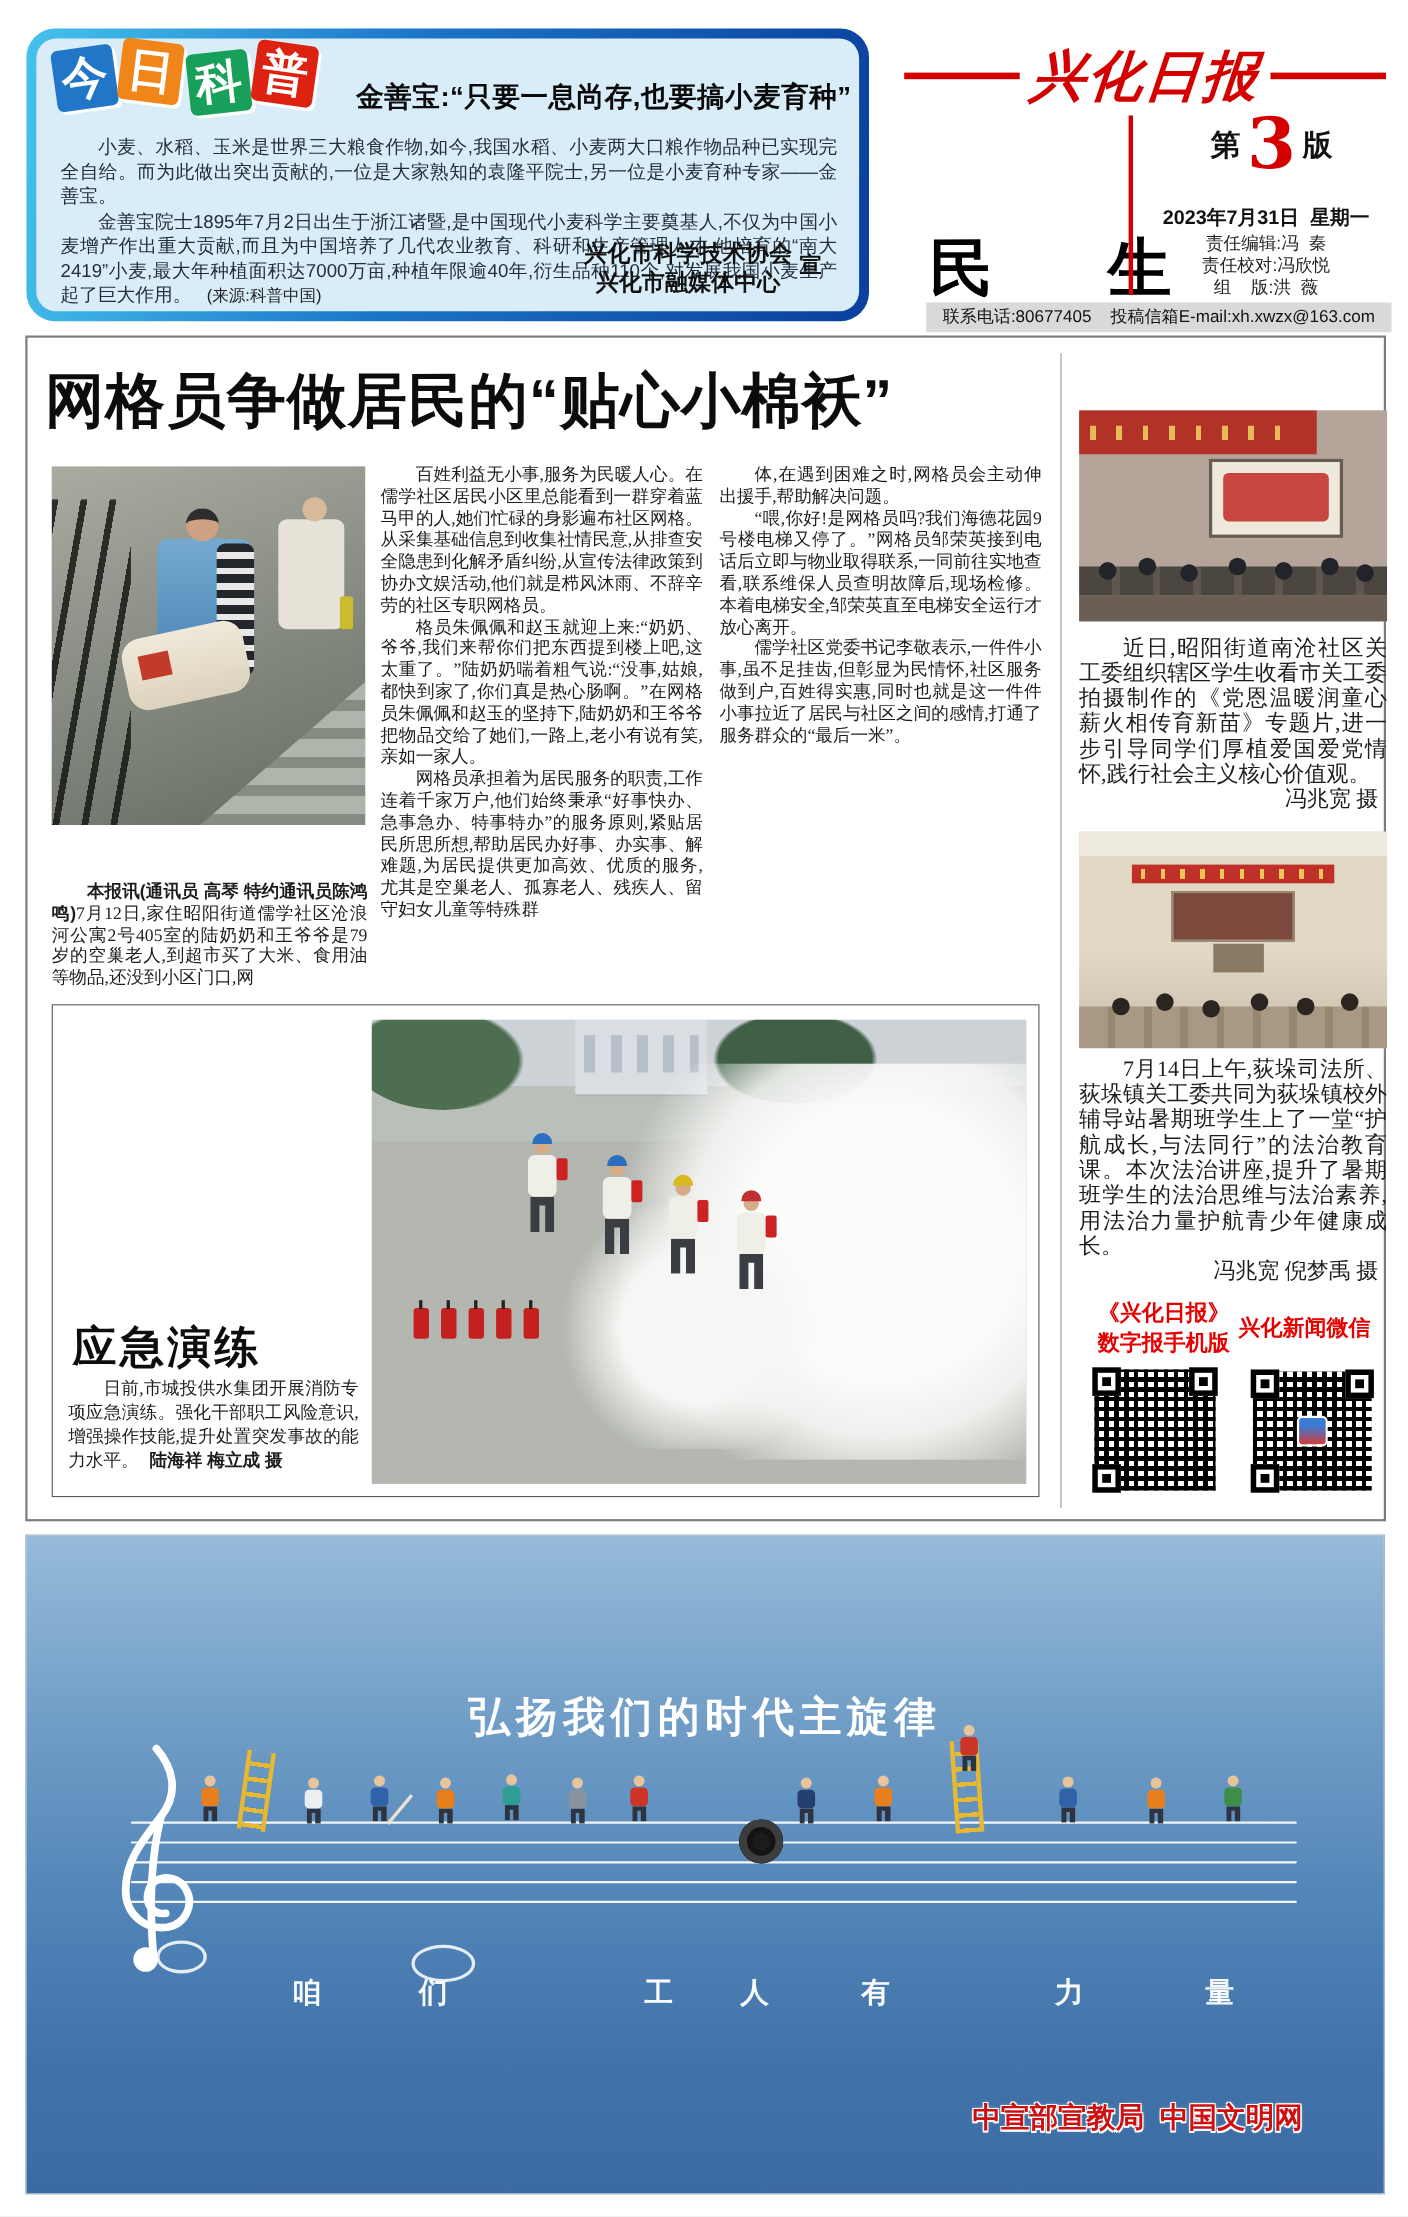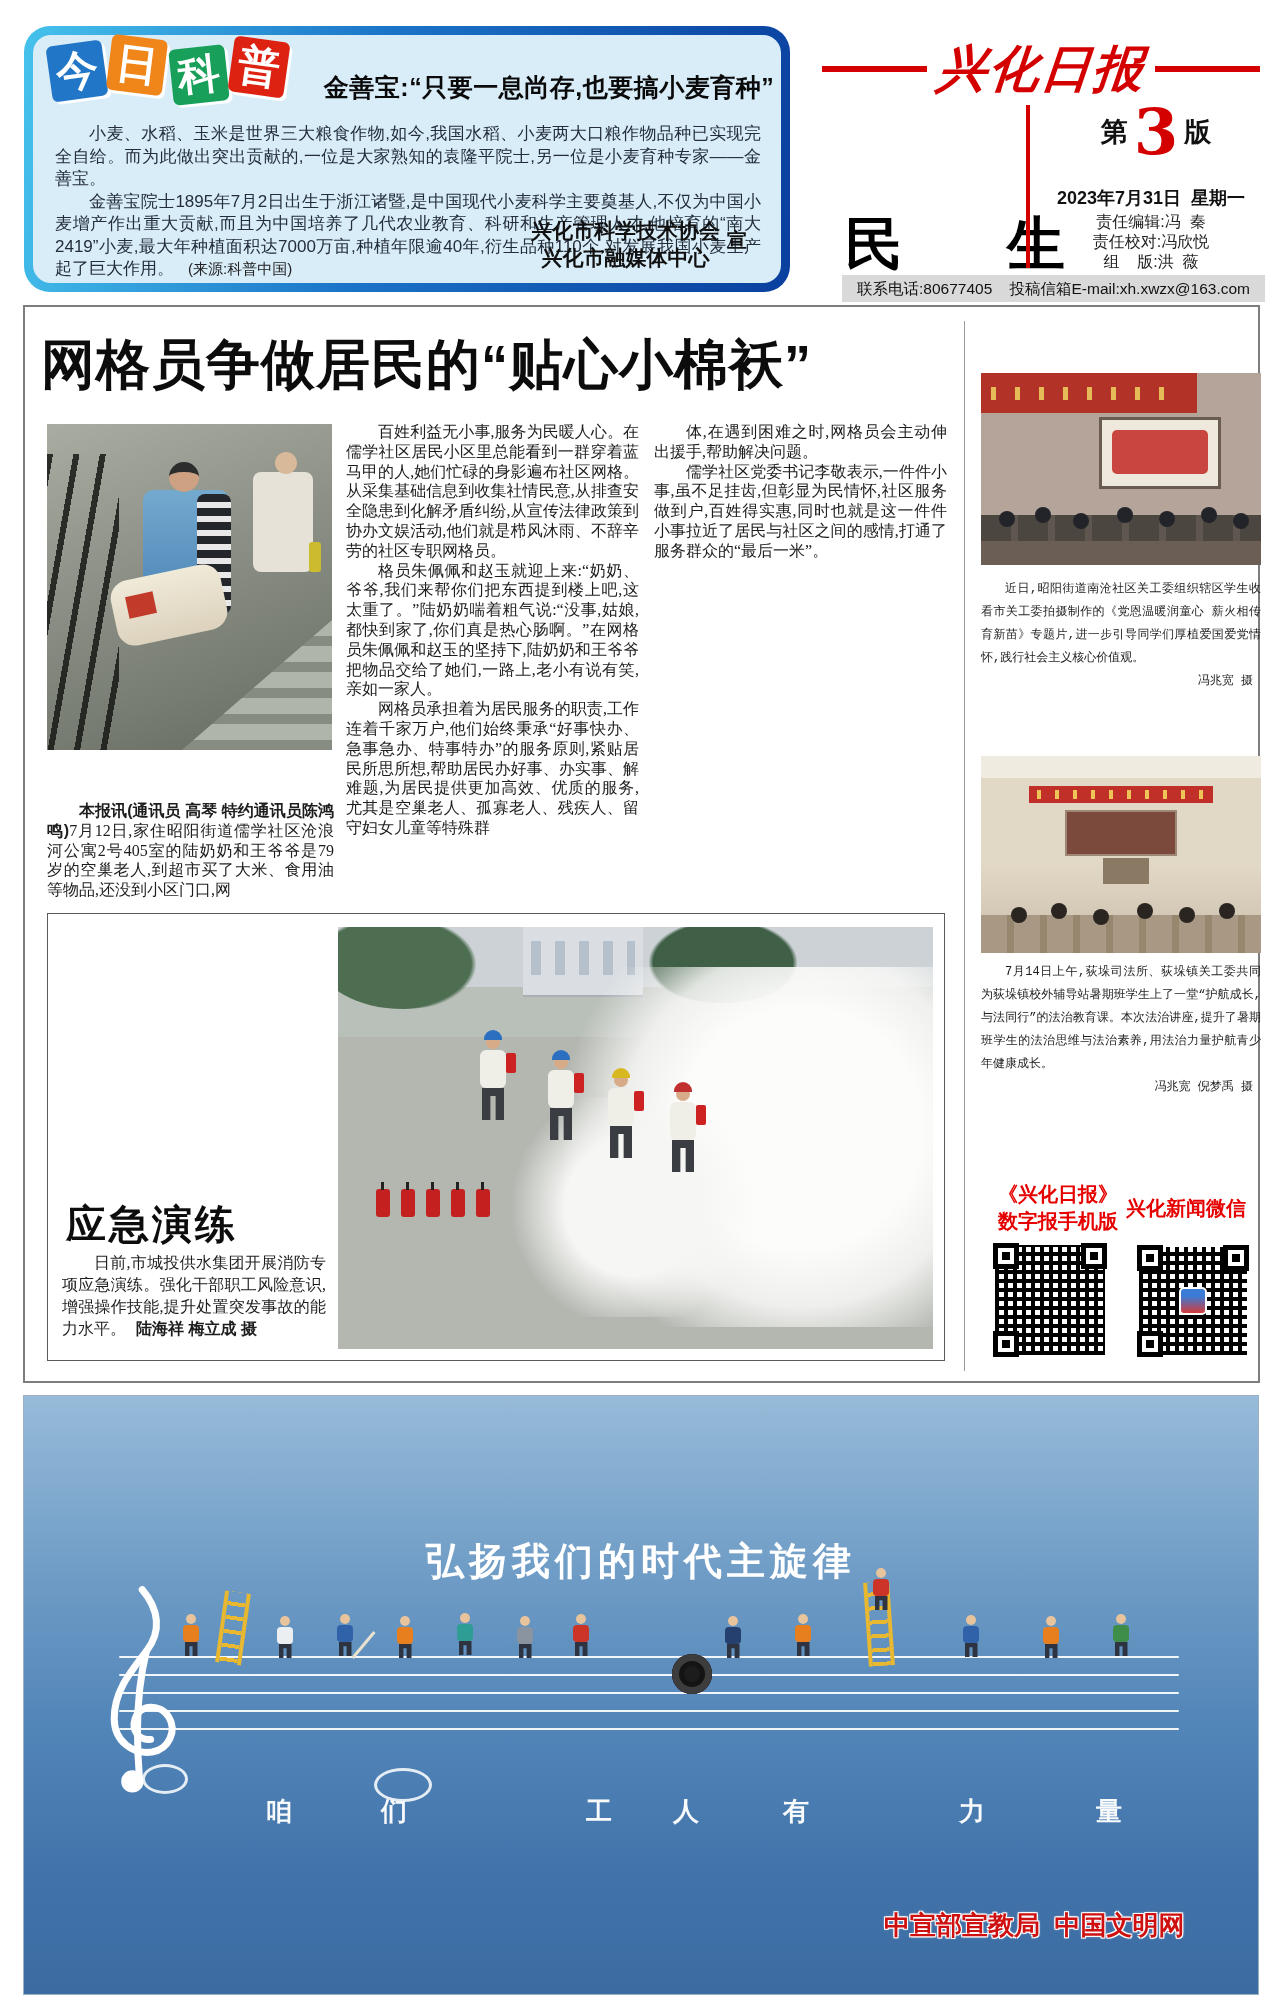--- a/index.html
+++ b/index.html
@@ -48,21 +48,21 @@
               color:#0c0c0c; letter-spacing:1px; white-space:nowrap; }
   .vdiv { position:absolute; left:939px; top:14px; width:1px; height:1050px; background:#9a9a9a; }
 
   .body-col { position:absolute; top:115px; width:293px; }
   .body-col p, .c1t p { font-family:"Liberation Serif",serif; font-size:16px; line-height:19.8px;
                         color:#1d1d1d; text-align:justify; text-indent:2em; }
   .c1t { position:absolute; left:22px; top:450px; width:287px;margin-top:44px; }
   .c1t .lead-b { font-weight:bold; font-family:"Liberation Sans",sans-serif; }
 
   .cap { position:absolute; width:280px; }
-  .cap p { font-family:Liberation Mono, monospace; font-size:12px; line-height:23px; color:#1d1d1d;
+  .cap p { font-family:Liberation Serif, serif; font-size:20px; line-height:23px; color:#1d1d1d;
            text-align:justify; text-indent:2em; }
   .cap .credit { text-align:right; padding-right:8px; text-indent:0; }
 
   
   .ph { position:absolute; overflow:hidden; }
   .ph-stairs { left:22px; top:117px; width:285px; height:326px;
                background:linear-gradient(160deg,#a8aca1 0%,#8d9187 40%,#777c72 75%,#646a61 100%); }
   .rail { position:absolute; left:0; top:30px; width:72px; height:296px;
           background:repeating-linear-gradient(100deg,rgba(22,24,20,.85) 0 6px,transparent 6px 26px); }
   .steps { position:absolute; right:0; bottom:0; width:150px; height:130px;
@@ -236,20 +236,21 @@
     </div>
 
     <div class="body-col" style="left:321px;">
       <p>百姓利益无小事,服务为民暖人心。在儒学社区居民小区里总能看到一群穿着蓝马甲的人,她们忙碌的身影遍布社区网格。从采集基础信息到收集社情民意,从排查安全隐患到化解矛盾纠纷,从宣传法律政策到协办文娱活动,他们就是栉风沐雨、不辞辛劳的社区专职网格员。</p>
       <p>格员朱佩佩和赵玉就迎上来:“奶奶、爷爷,我们来帮你们把东西提到楼上吧,这太重了。”陆奶奶喘着粗气说:“没事,姑娘,都快到家了,你们真是热心肠啊。”在网格员朱佩佩和赵玉的坚持下,陆奶奶和王爷爷把物品交给了她们,一路上,老小有说有笑,亲如一家人。</p>
       <p>网格员承担着为居民服务的职责,工作连着千家万户,他们始终秉承“好事快办、急事急办、特事特办”的服务原则,紧贴居民所思所想,帮助居民办好事、办实事、解难题,为居民提供更加高效、优质的服务,尤其是空巢老人、孤寡老人、残疾人、留守妇女儿童等特殊群</p>
     </div>
 
     <div class="body-col" style="left:629px;">
       <p>体,在遇到困难之时,网格员会主动伸出援手,帮助解决问题。</p>
+      <p>“喂,你好!是网格员吗?我们海德花园9号楼电梯又停了。”网格员邹荣英接到电话后立即与物业取得联系,一同前往实地查看,联系维保人员查明故障后,现场检修。本着电梯安全,邹荣英直至电梯安全运行才放心离开。</p>
       <p>儒学社区党委书记李敬表示,一件件小事,虽不足挂齿,但彰显为民情怀,社区服务做到户,百姓得实惠,同时也就是这一件件小事拉近了居民与社区之间的感情,打通了服务群众的“最后一米”。</p>
     </div>
 
     <div class="ph ph-a">
       <div class="banner-red"></div>
       <div class="screen-a"></div>
       <div class="desks-a"></div>
       <div class="floor-a"></div>
       <span class="hd" style="left:18px;bottom:38px;"></span>
       <span class="hd" style="left:54px;bottom:42px;"></span>

